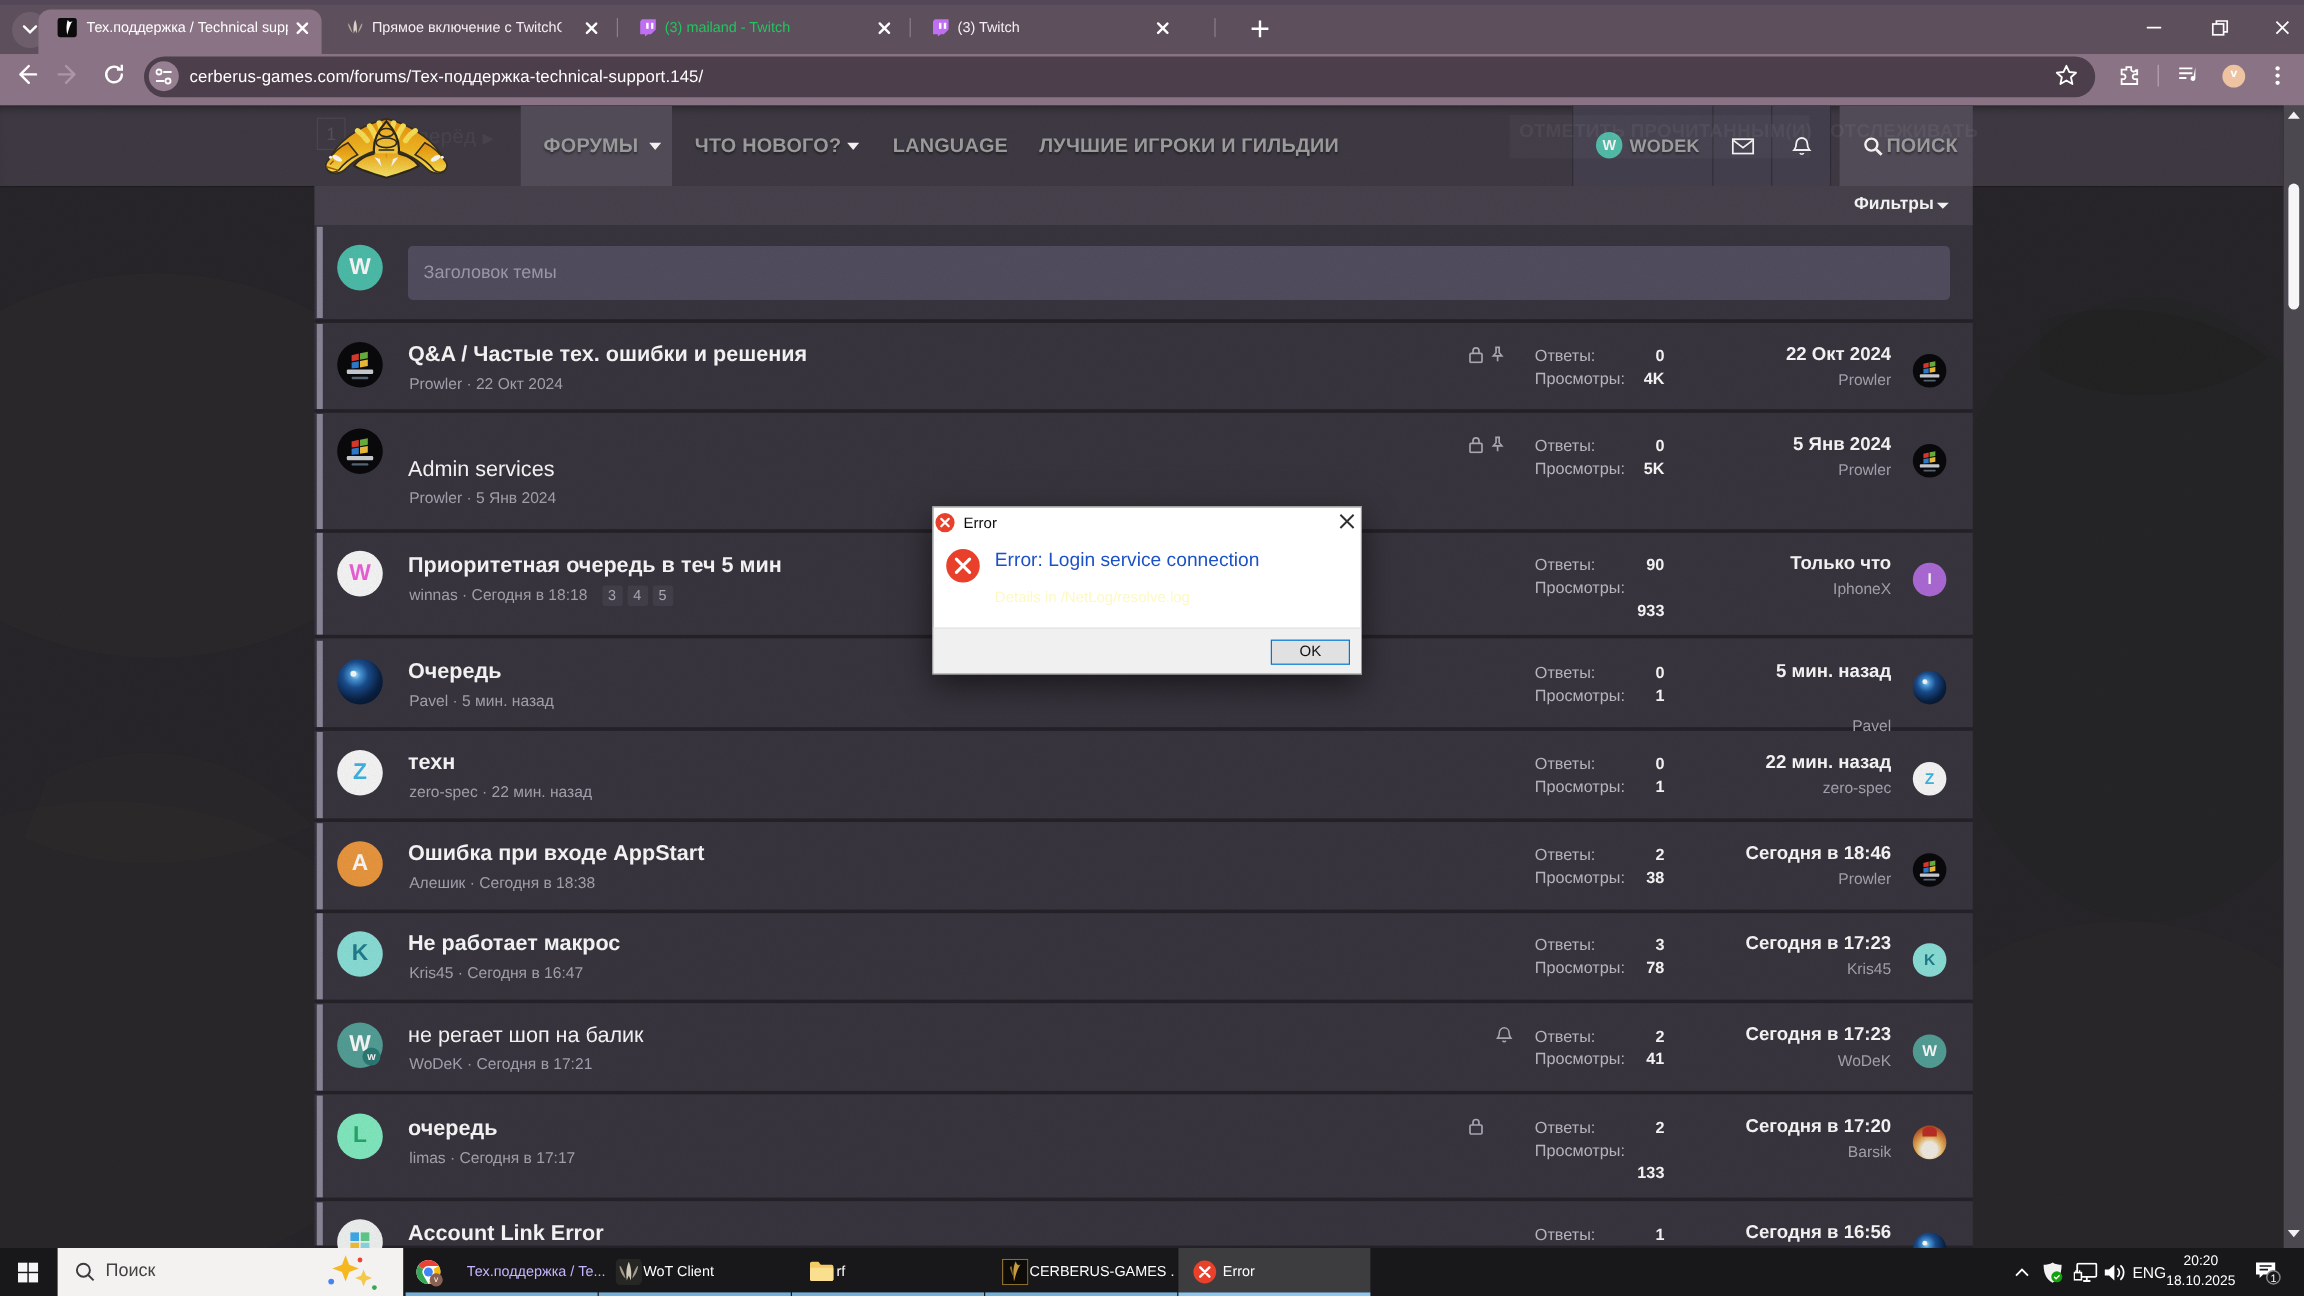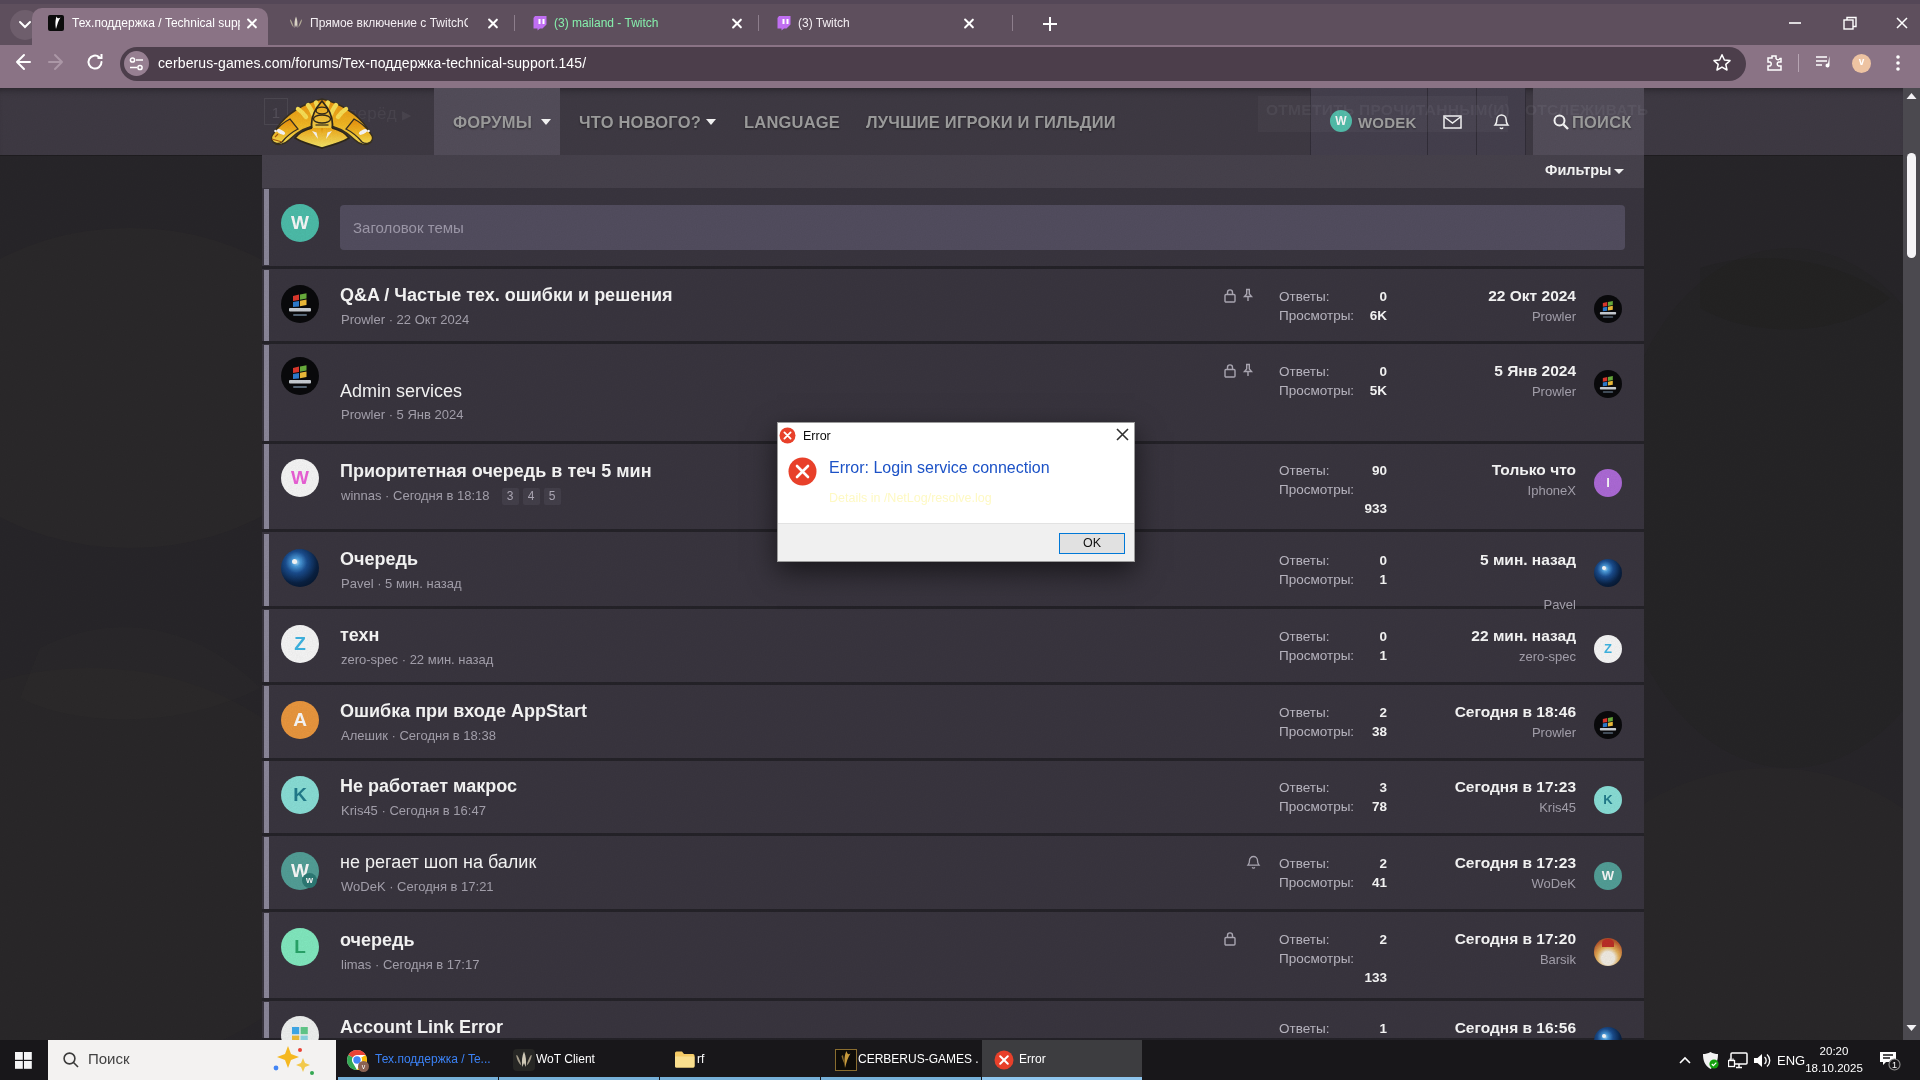--- a/index.html
+++ b/index.html
@@ -69,21 +69,21 @@
   </svg>
 <div class="abs" style="left:310px;top:16px;width:158px;font-size:12px;color:#f4eff3;white-space:nowrap;overflow:hidden;">Прямое включение с TwitchCo</div>
 <div class="abs tabx" style="left:487px;top:18px;"></div>
 <div class="abs tabsep" style="left:514px;"></div>
 
 <svg class="abs" style="left:532px;top:15px;" width="16" height="16">
     <path d="M3 1 L14.5 1 L14.5 9.5 L10.5 13.5 L8 13.5 L5.5 15.5 L5.5 13.5 L1.5 13.5 L1.5 3 Z" fill="#c06ff2"></path>
     <rect x="6.5" y="4" width="2" height="5" fill="#fff"></rect>
     <rect x="10.5" y="4" width="2" height="5" fill="#fff"></rect>
   </svg>
-<div class="abs" style="left:554px;top:16px;width:150px;font-size:12px;color:#86efac;white-space:nowrap;overflow:hidden;">(3) mailand - Twitch</div>
+<div class="abs" style="left:554px;top:16px;width:150px;font-size:12px;color:#22c55e;white-space:nowrap;overflow:hidden;">(3) mailand - Twitch</div>
 <div class="abs tabx" style="left:731px;top:18px;"></div>
 <div class="abs tabsep" style="left:758px;"></div>
 
 <svg class="abs" style="left:776px;top:15px;" width="16" height="16">
     <path d="M3 1 L14.5 1 L14.5 9.5 L10.5 13.5 L8 13.5 L5.5 15.5 L5.5 13.5 L1.5 13.5 L1.5 3 Z" fill="#c06ff2"></path>
     <rect x="6.5" y="4" width="2" height="5" fill="#fff"></rect>
     <rect x="10.5" y="4" width="2" height="5" fill="#fff"></rect>
   </svg>
 <div class="abs" style="left:798px;top:16px;width:150px;font-size:12px;color:#f4eff3;white-space:nowrap;overflow:hidden;">(3) Twitch</div>
 <div class="abs tabx" style="left:963px;top:18px;"></div>
@@ -256,21 +256,21 @@
 <svg class="abs" style="left:961px;top:100px;" width="14" height="15" viewBox="0 0 14 15">
         <rect x="2" y="6.5" width="10" height="7.5" rx="1" fill="none" stroke="#b3afbb" stroke-width="1.4"></rect>
         <path d="M4.5 6.5 V4.4 a2.5 2.5 0 0 1 5 0 V6.5" fill="none" stroke="#b3afbb" stroke-width="1.4"></path>
       </svg>
 <svg class="abs" style="left:979px;top:100px;" width="14" height="15" viewBox="0 0 14 15">
         <path d="M5 1.5 H9 M5.7 1.5 V6 L3.5 8.5 H10.5 L8.3 6 V1.5 M7 8.5 V13" fill="none" stroke="#b3afbb" stroke-width="1.4"></path>
       </svg>
 <div class="abs stlbl" style="top:101px;">Ответы:</div>
 <div class="abs stval" style="top:101px;">0</div>
 <div class="abs stlbl" style="top:120px;">Просмотры:</div>
-<div class="abs stval" style="top:120px;">6K</div>
+<div class="abs stval" style="top:120px;">4K</div>
 <div class="abs rdate" style="top:99px;">22 Окт 2024</div>
 <div class="abs ruser" style="top:121px;">Prowler</div>
 <div class="abs" style="left:1332px;top:107px;width:28px;height:28px;line-height:28px;font-size:13px;border-radius:50%;background:#0a0a0c;"></div>
       <svg class="abs" style="left:1332px;top:107px;" width="28" height="28" viewBox="0 0 38 38">
         <g transform="translate(12,9)">
           <path d="M0 2 L6 0.5 V6 L0 7 Z" fill="#e33a2e"></path>
           <path d="M7 0.4 L13.5 -0.8 V4.6 L7 5.8 Z" fill="#6db33f"></path>
           <path d="M0 8 L6 7 V12.5 L0 13 Z" fill="#2f7fd4"></path>
           <path d="M7 6.8 L13.5 5.6 V11 L7 12.2 Z" fill="#f5c13b"></path>
         </g>
@@ -502,21 +502,21 @@
 <div class="abs" style="left:338px;top:1077px;width:160px;height:3px;background:#76b0d8;"></div>
 <svg class="abs" style="left:346px;top:1049px;" width="22" height="22" viewBox="0 0 22 22">
     <circle cx="11" cy="11" r="10" fill="#fff"></circle>
     <path d="M11 1 a10 10 0 0 1 8.66 5 L11 6 a5 5 0 0 0 -4.33 2.5 L2.34 6 A10 10 0 0 1 11 1Z" fill="#ea4335"></path>
     <path d="M19.66 6 a10 10 0 0 1 -8.66 15 l4.33-7.5 a5 5 0 0 0 0 -5 Z" fill="#fbbc05"></path>
     <path d="M2.34 6 a10 10 0 0 0 8.66 15 l-4.33-7.5 a5 5 0 0 1 0 -5 Z" fill="#34a853"></path>
     <circle cx="11" cy="11" r="4.6" fill="#fff"></circle>
     <circle cx="11" cy="11" r="3.7" fill="#4285f4"></circle>
   </svg>
 <div class="abs" style="left:358px;top:1061px;width:11px;height:11px;border-radius:50%;background:#8a6253;color:#fff;font-size:7px;line-height:11px;text-align:center;">v</div>
-<div class="abs tbtxt" style="left:375px;top:1052px;color:#3b82f6;">Тех.поддержка / Te...</div>
+<div class="abs tbtxt" style="left:389px;top:1052px;color:#c4b5fd;">Тех.поддержка / Te...</div>
 <div class="abs tbtn" style="left:499px;width:160px;top:1040px;height:37px;"></div>
 <div class="abs" style="left:499px;top:1077px;width:160px;height:3px;background:#76b0d8;"></div>
 <svg class="abs" style="left:513px;top:1049px;" width="22" height="22" viewBox="0 0 22 22">
     <rect x="0" y="0" width="22" height="22" rx="4" fill="#262624"></rect>
     <path d="M11 2.5 C9 7,8.5 12,9.3 18 L11 14 L12.7 18 C13.5 12,13 7,11 2.5 Z" fill="#cfc8b6"></path>
     <path d="M4 6 C6 9,7.5 12.5,8.3 16.5 C5.5 14,3.8 10,3.2 6.5 Z" fill="#a49c8a"></path>
     <path d="M18 6 C16 9,14.5 12.5,13.7 16.5 C16.5 14,18.2 10,18.8 6.5 Z" fill="#a49c8a"></path>
   </svg>
 <div class="abs tbtxt" style="left:536px;top:1052px;color:#fff;">WoT Client</div>
 <div class="abs tbtn" style="left:660px;width:160px;top:1040px;height:37px;"></div>

